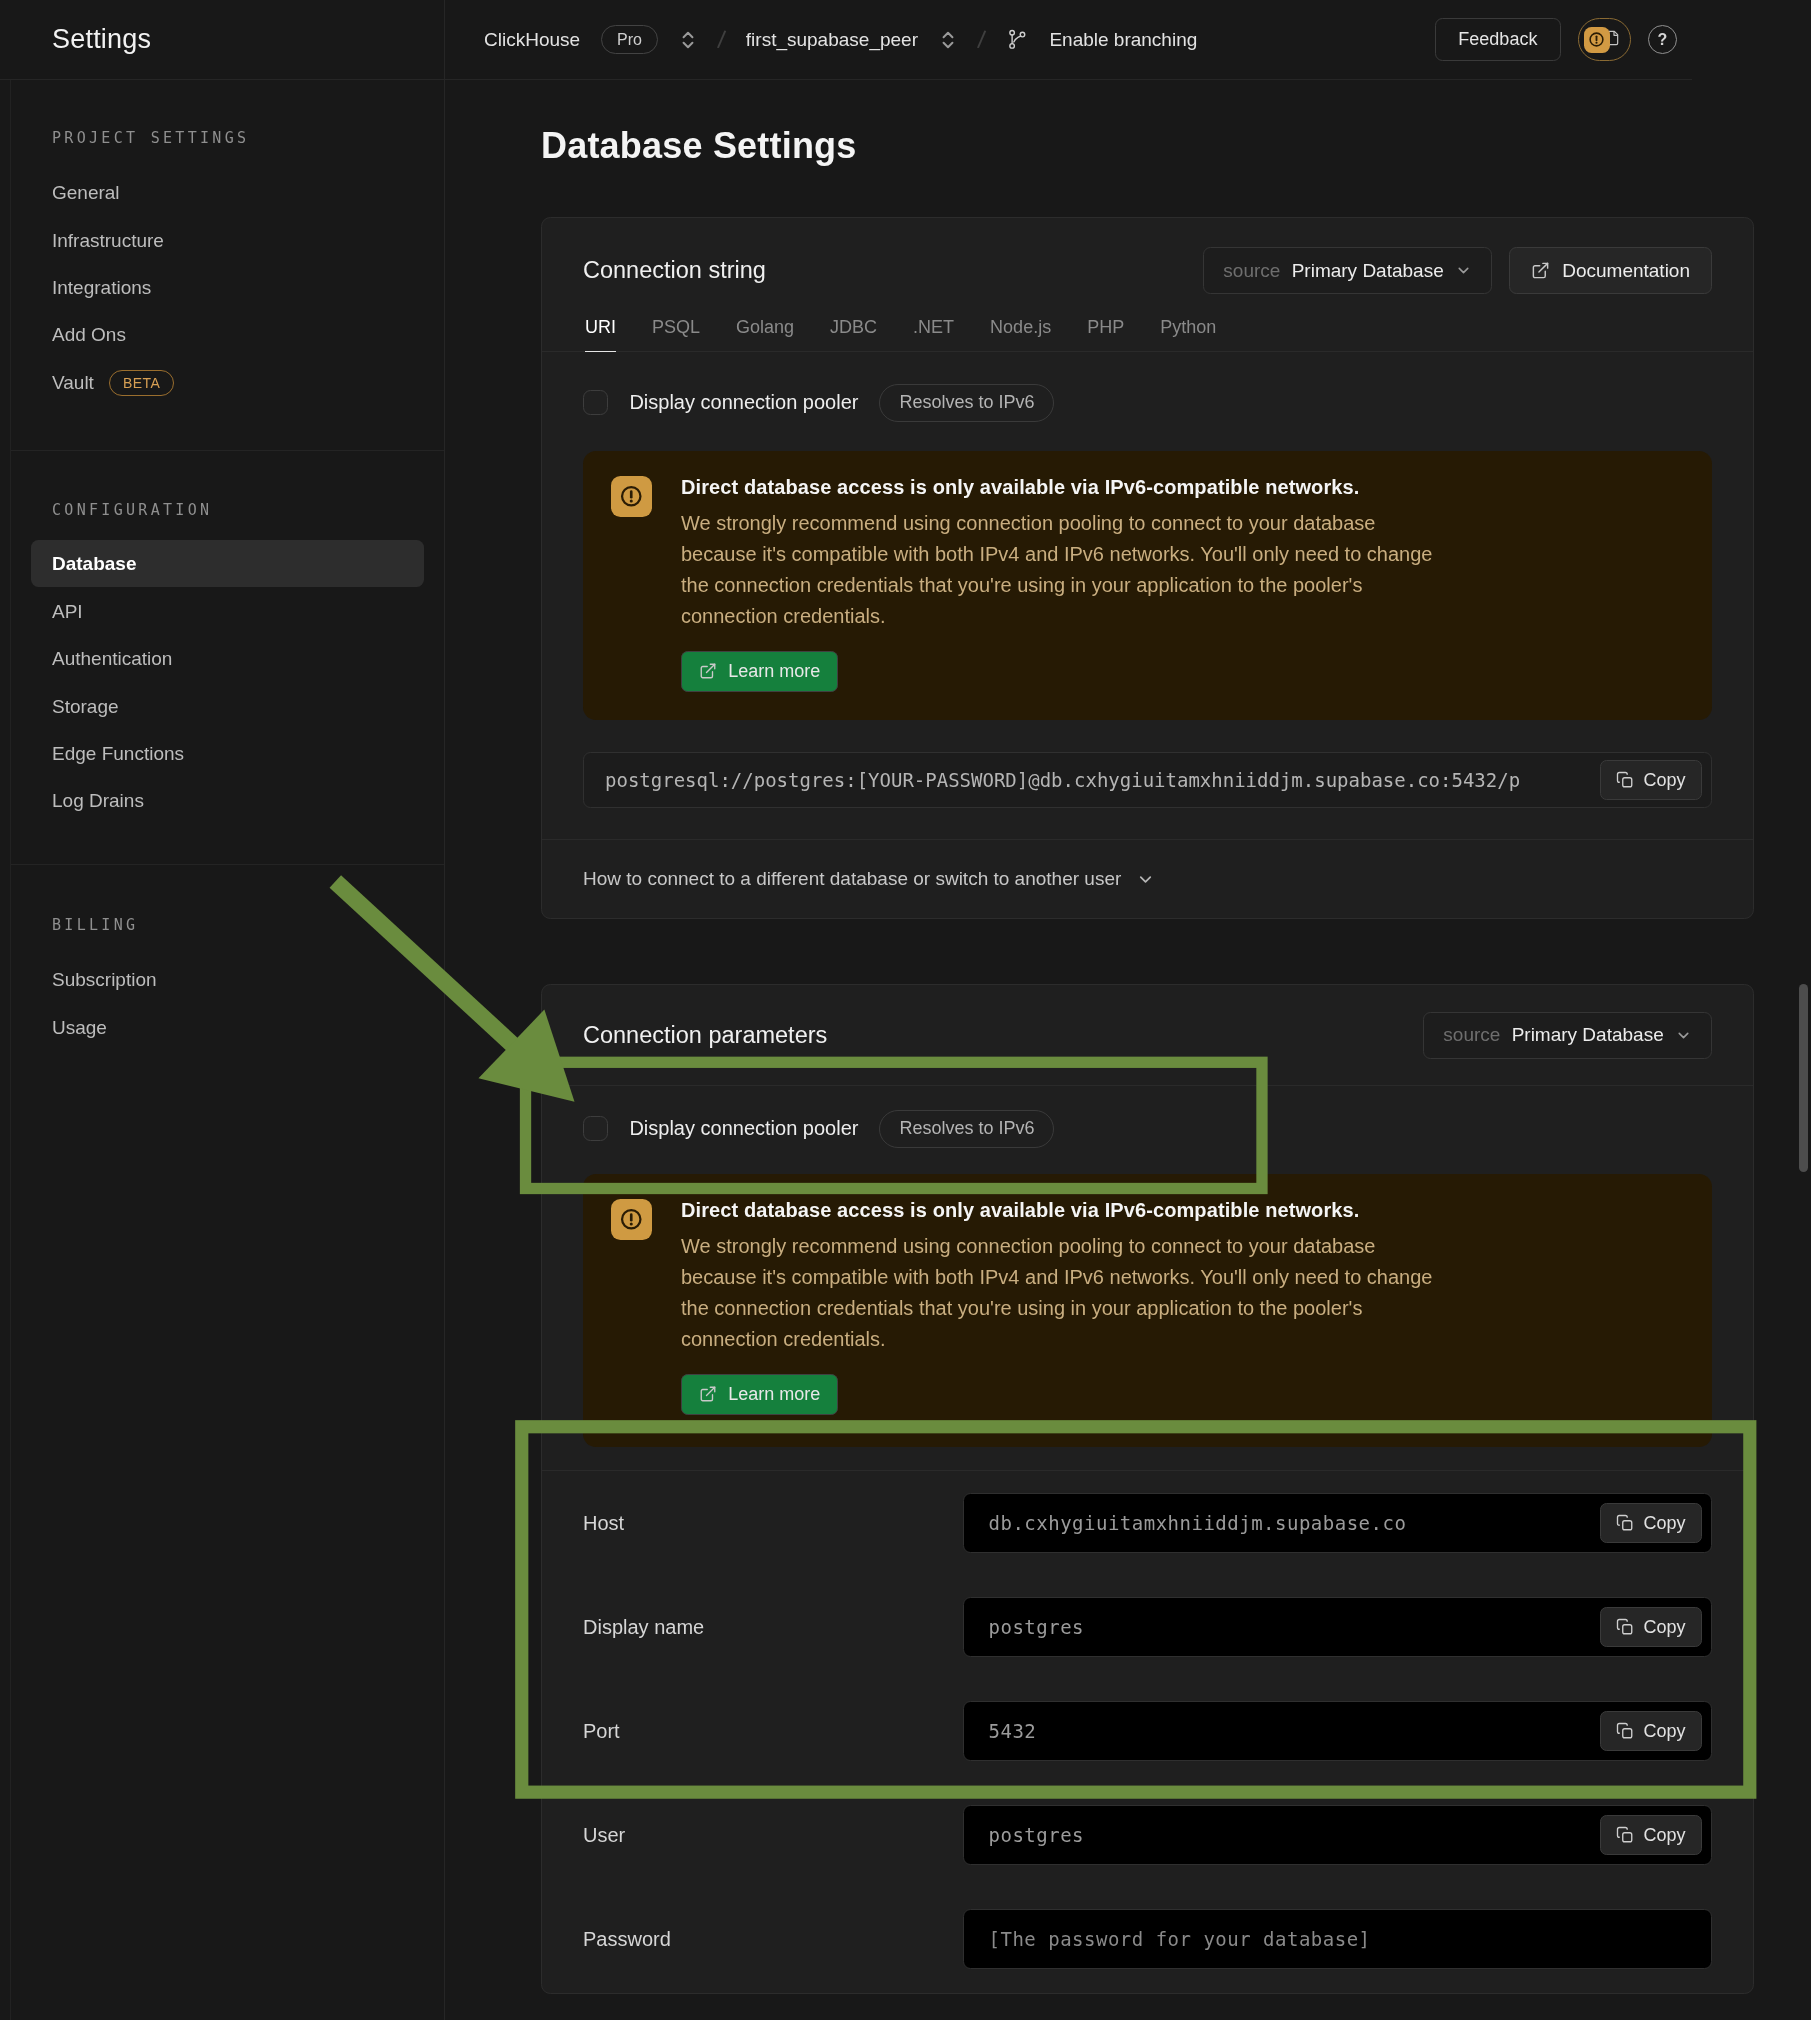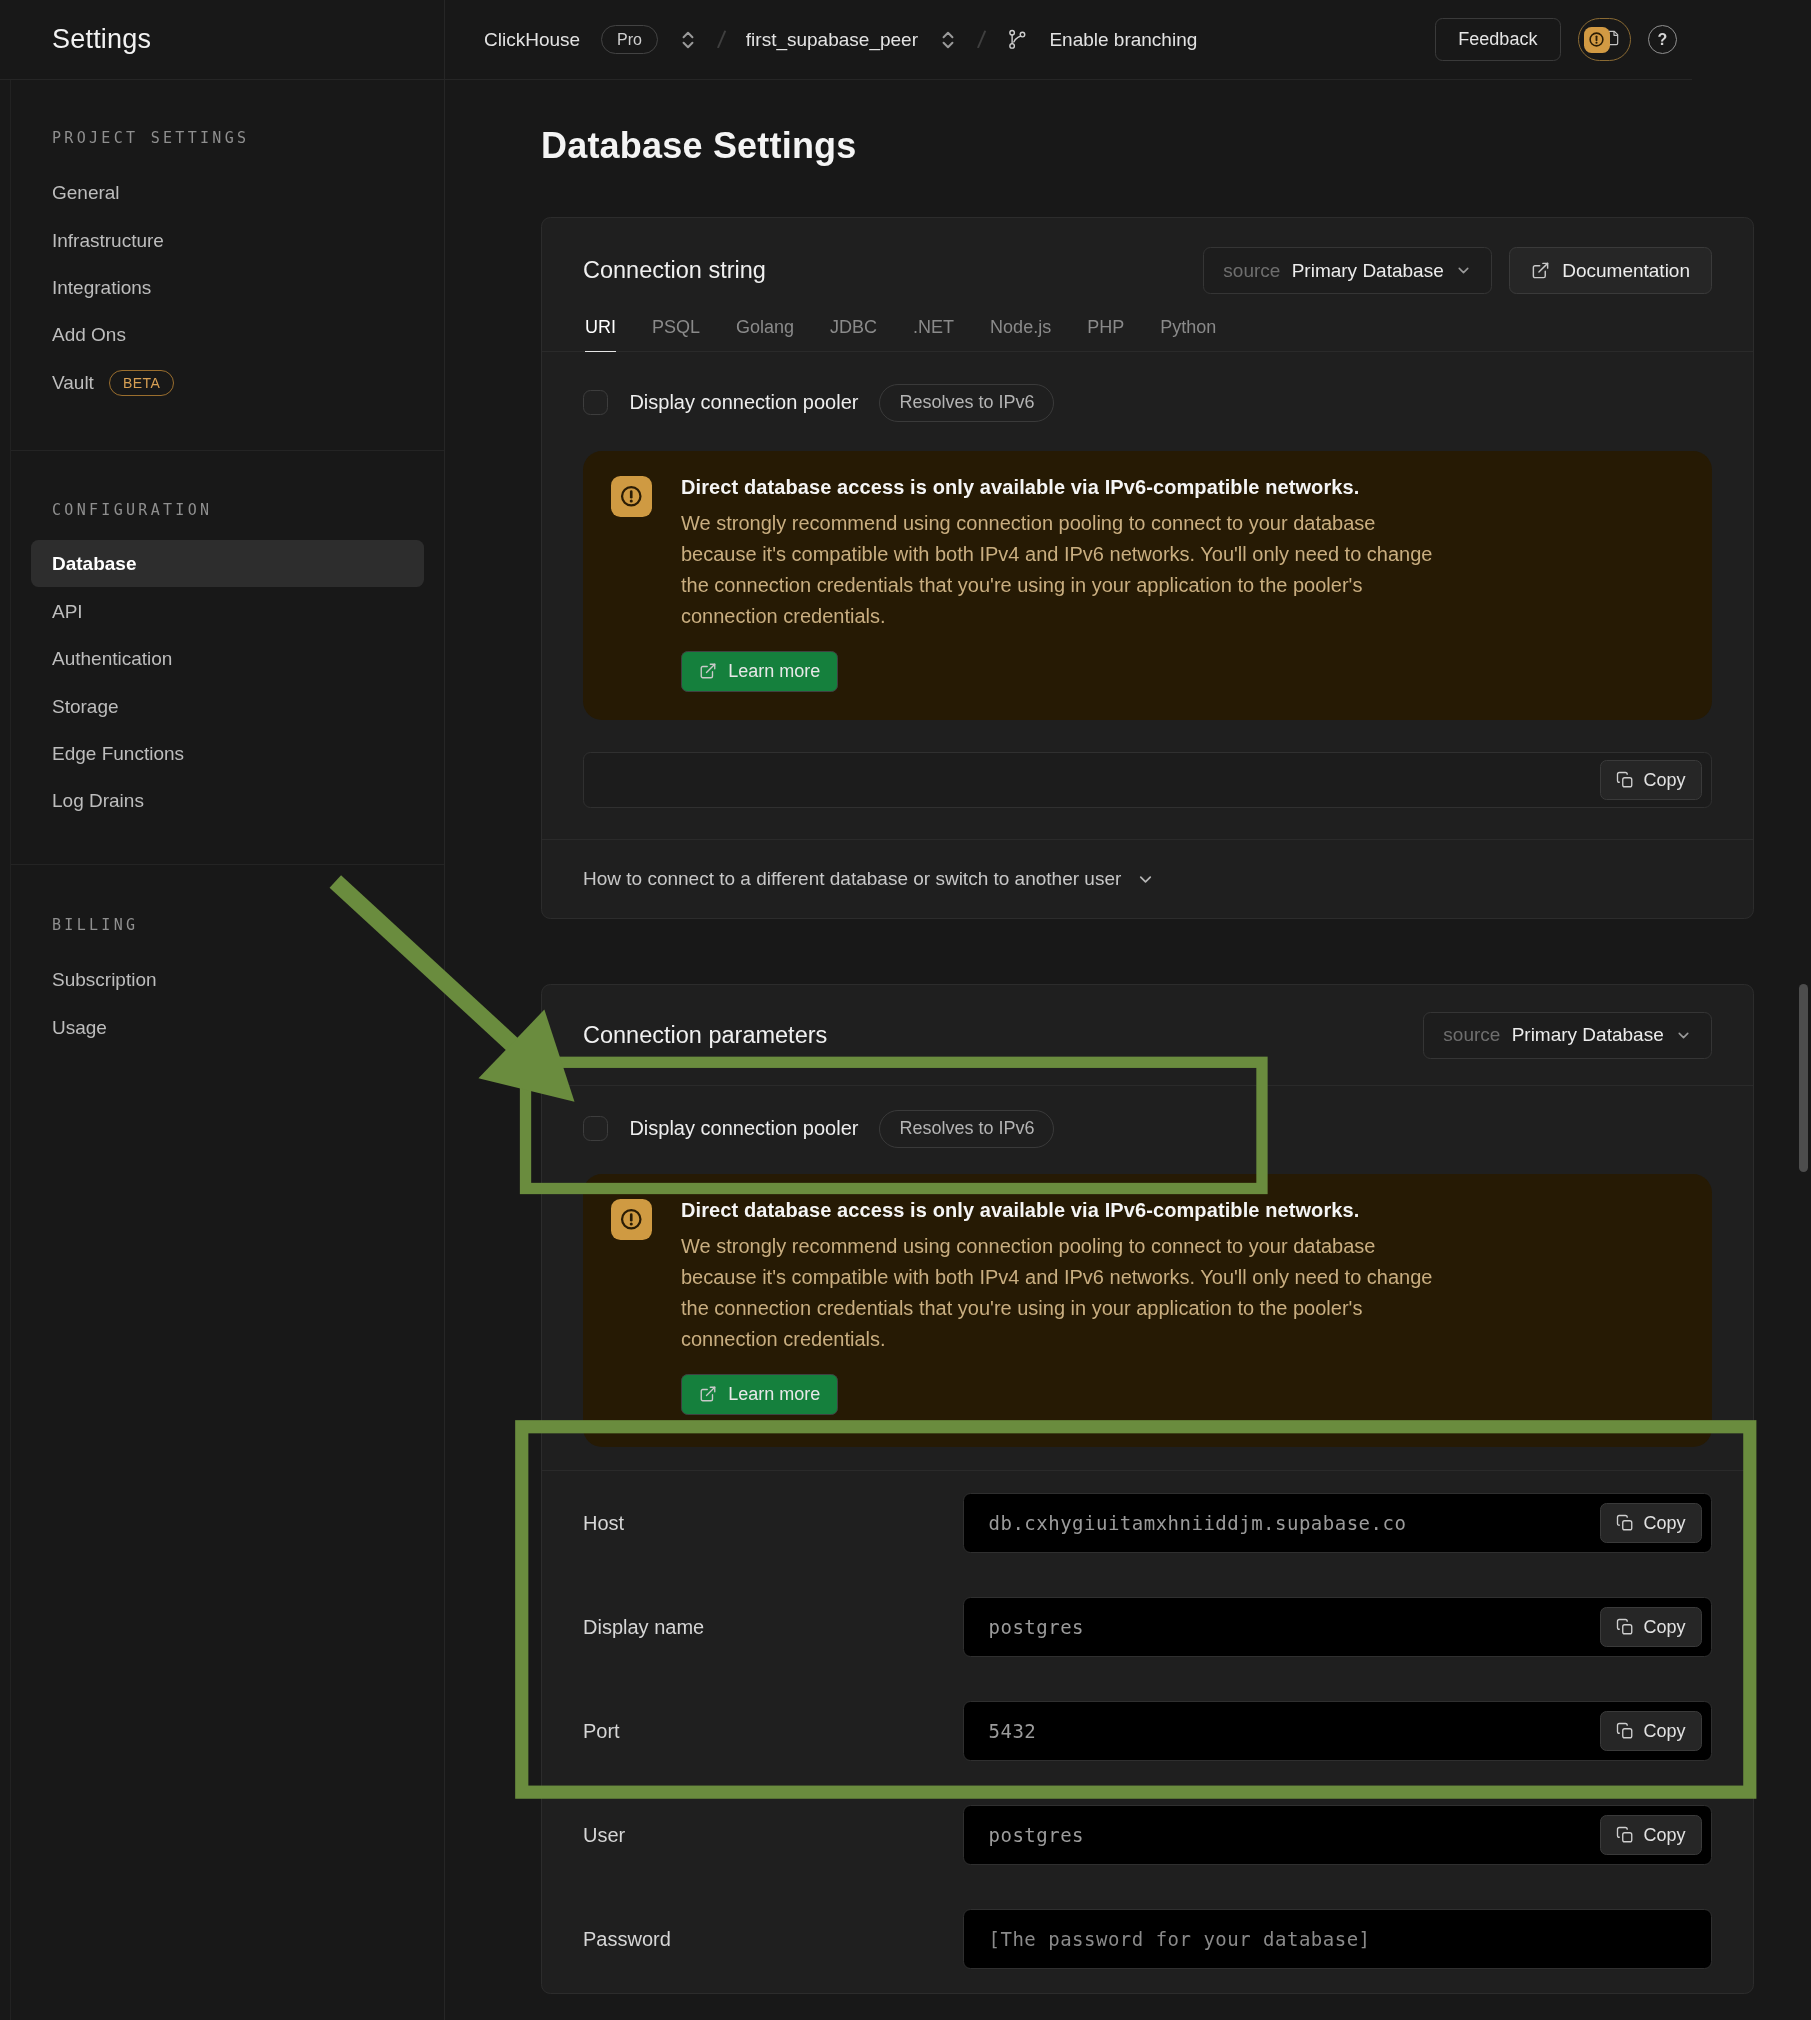--- a/index.html
+++ b/index.html
@@ -55,21 +55,21 @@
   .cs-header .card-title { flex:1 1 auto; }
   .tabs-row { position:absolute; left:0; right:0; top:87px; height:47px; display:flex; gap:36px;
     padding:0 43px; border-bottom:0.9px solid #2a2a2a; }
   .tab { font-size:18px; color:#8a8a8a; display:flex; align-items:flex-end; padding-bottom:13px; cursor:default;}
   .tab.active { color:#ffffff; border-bottom:1.9px solid #e6e6e6; margin-bottom:-0.9px; }
   .pooler-row { position:absolute; left:41px; top:160px; height:49px; display:flex; align-items:center; gap:21px;}
   .pooler-row.card2 { top:119px; }
   .checkbox { width:25.4px; height:25.4px; border:1.4px solid #3d3d3d; border-radius:7.5px; background:#212121; }
   .pooler-label { font-size:20px; color:#ededed; }
   .ipv6-pill { border:0.9px solid #3a3a3a; border-radius:941px; padding:7.5px 19px; font-size:18px; color:#b4b4b4; }
-  .warning-box { position:absolute; left:41px; right:41px; background:#261a04; border-radius:19px; padding:24.5px 28px 24.5px 98px; }
+  .warning-box { position:absolute; left:41px; right:41px; background:#261a04; border-radius:13px; padding:24.5px 28px 24.5px 98px; }
   .warning-icon { position:absolute; left:28px; top:24.5px; width:41px; height:41px; border-radius:9.4px;
     background:#cf9a42; display:flex; align-items:center; justify-content:center; }
   .warning-title { font-size:20px; font-weight:600; color:#f5f5f5; margin-bottom:9.4px; letter-spacing:0.1px;}
   .warning-body { font-size:20px; color:#c9ae80; line-height:1.55; max-width:763px; }
   .btn-learn { display:inline-flex; align-items:center; gap:11.3px; height:41px; padding:0 17px; margin-top:19px;
     background:#15803d; border:0.9px solid #404040; border-radius:6.6px; color:#e8e8e8; font-size:18px; }
   .code-row { position:absolute; left:41px; right:41px; top:534px; height:56px; background:#1c1c1c;
     border:0.9px solid #303030; border-radius:7.5px; display:flex; align-items:center; overflow:hidden; }
   .code-text { font-family:"DejaVu Sans Mono", monospace; font-size:19px; color:#b5b5b5; padding-left:21px;
     white-space:nowrap; overflow:hidden; padding-right:132px; }
@@ -232,20 +232,21 @@
         <button class="btn-learn">
           <svg width="18" height="18" viewBox="0 0 24 24" fill="none" stroke="#c9c9c9" stroke-width="1.8" stroke-linecap="round" stroke-linejoin="round">
               <path d="M15 3h6v6"></path>
               <path d="M10 14 21 3"></path>
               <path d="M18 13v6a2 2 0 0 1-2 2H5a2 2 0 0 1-2-2V8a2 2 0 0 1 2-2h6"></path>
             </svg>
           <span>Learn more</span>
         </button>
       </div>
       <div class="code-row">
+        <div class="code-text">postgresql://postgres:[YOUR-PASSWORD]@db.cxhygiuitamxhniiddjm.supabase.co:5432/p</div>
         <button class="btn-copy">
           <svg width="18" height="18" viewBox="0 0 24 24" fill="none" stroke="#cfcfcf" stroke-width="1.8" stroke-linejoin="round">
               <rect x="9" y="9" width="12" height="12" rx="2.5"></rect>
               <path d="M5 15H4.5A2.5 2.5 0 0 1 2 12.5v-8A2.5 2.5 0 0 1 4.5 2h8A2.5 2.5 0 0 1 15 4.5V5"></path>
             </svg>
           <span>Copy</span>
         </button>
       </div>
       <div class="cs-footer">
         <span class="cs-footer-text">How to connect to a different database or switch to another user</span>

